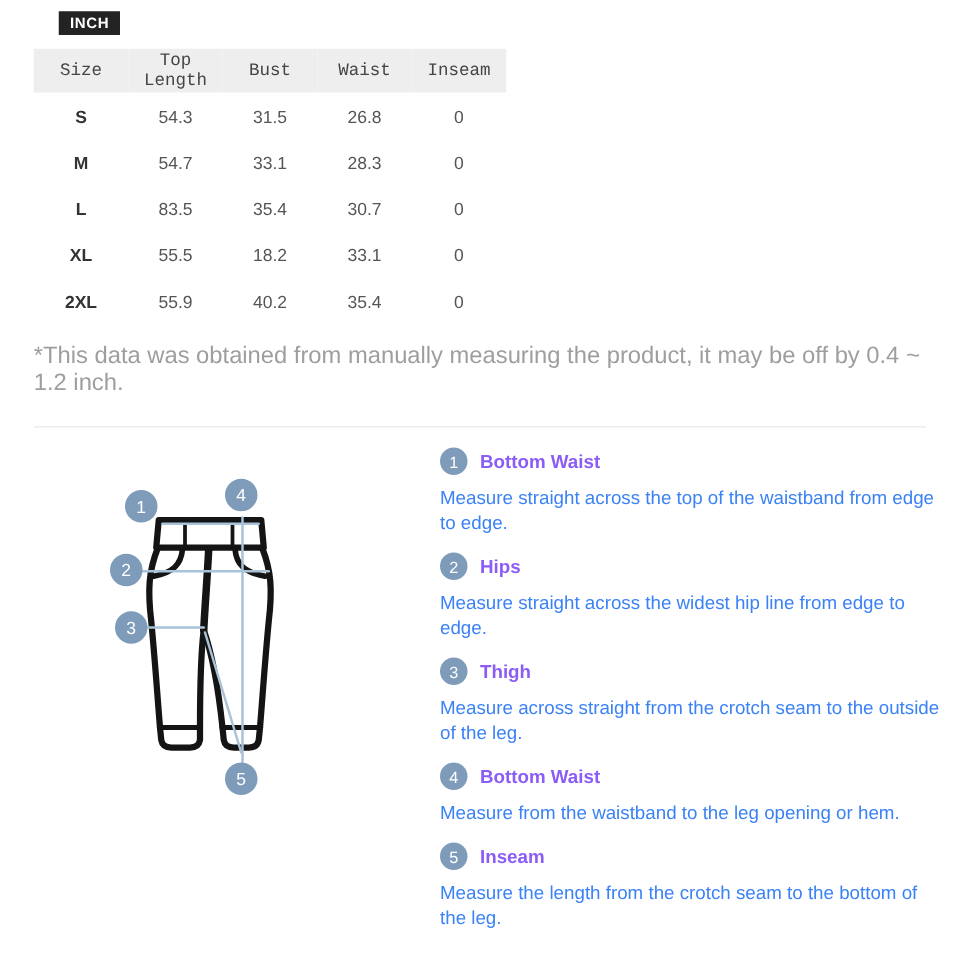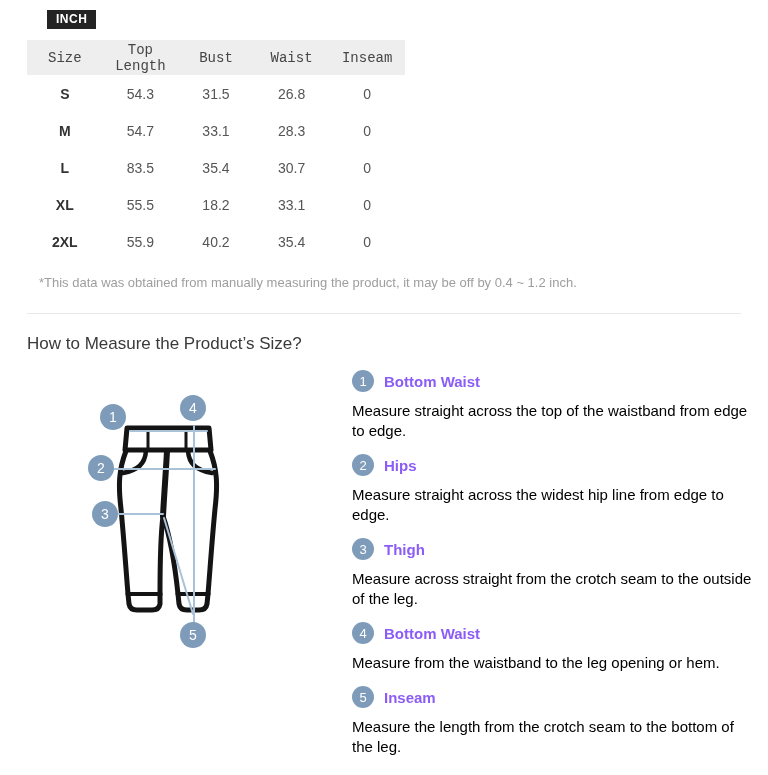--- a/index.html
+++ b/index.html
@@ -9,40 +9,40 @@
 
   .badge { display: inline-block; background: #232323; color: #fff; font-size: 12px;
            font-weight: bold; padding: 3px 9px 3px; letter-spacing: .5px; line-height: 13px; margin-left: 20px; }
 
   table.size-table { width: 378px; border-collapse: collapse; table-layout: fixed; margin-top: 11px; }
   .size-table th { background: #eeeeee; font-weight: 400; color: #454545; height: 35px;
                    font-size: 14px; text-align: center; font-family: Liberation Mono, monospace; }
   .size-table td { height: 37px; text-align: center; font-size: 14px; color: #555; }
   .size-table td.size-cell { font-weight: bold; color: #333; }
 
-  .disclaimer { color: #9e9e9e; font-size: 13px; margin: 15px 12px 0; }
+  .disclaimer { color: #9e9e9e; font-size: 19px; margin: 15px 0 0; }
 
   .divider { border: none; border-top: 1px solid #e8e8e8; margin: 23px 0 0; }
 
   .section-title { font-size: 17px; font-weight: 400; color: #3a3a3a; margin: 20px 0 0; }
 
   .measure-body { display: flex; margin-top: 16px; }
   .diagram-col { width: 325px; flex: none; position: relative; height: 330px; }
   .diagram-col svg { position: absolute; left: 33px; top: 4px; }
 
   .dmarker { position: absolute; width: 26px; height: 26px; border-radius: 50%;
              background: #7e9cba; color: #fff; font-size: 14px; display: flex;
              align-items: center; justify-content: center; }
 
   .steps-col { width: 410px; flex: none; }
   .step-head { display: flex; align-items: center; margin: 0 0 9px; }
   .smarker { width: 22px; height: 22px; border-radius: 50%; background: #7e9cba; color: #fff;
              font-size: 13px; display: flex; align-items: center; justify-content: center; flex: none; }
   .step-title { font-size: 15px; font-weight: bold; color: #8b5cf6; margin-left: 10px; }
-  .step-desc { font-size: 15px; color: #000000; line-height: 20px; margin: 0 0 13px; width: 404px; }
+  .step-desc { font-size: 15px; color: #3b82f6; line-height: 20px; margin: 0 0 13px; width: 404px; }
 </style>
 </head>
 <body>
 
 <div class="page">
 
   <div class="badge">INCH</div>
 
   <table class="size-table">
     <thead>
@@ -90,21 +90,20 @@
         <td>35.4</td>
         <td>0</td>
       </tr>
     </tbody>
   </table>
 
   <p class="disclaimer">*This data was obtained from manually measuring the product, it may be off by 0.4 ~ 1.2 inch.</p>
 
   <hr class="divider">
 
-  <h2 class="section-title">How to Measure the Product’s Size?</h2>
 
   <div class="measure-body">
 
     <div class="diagram-col">
       <svg width="260" height="300" viewBox="0 0 260 300">
         <g fill="none" stroke="#141414" stroke-linecap="round" stroke-linejoin="round">
 
           <path d="M67,54 L149,54 L151,76 L65,76 Z" stroke-width="5"></path>
           <path d="M88,55 V75" stroke-width="3"></path>
           <path d="M126,55 V75" stroke-width="3"></path>

